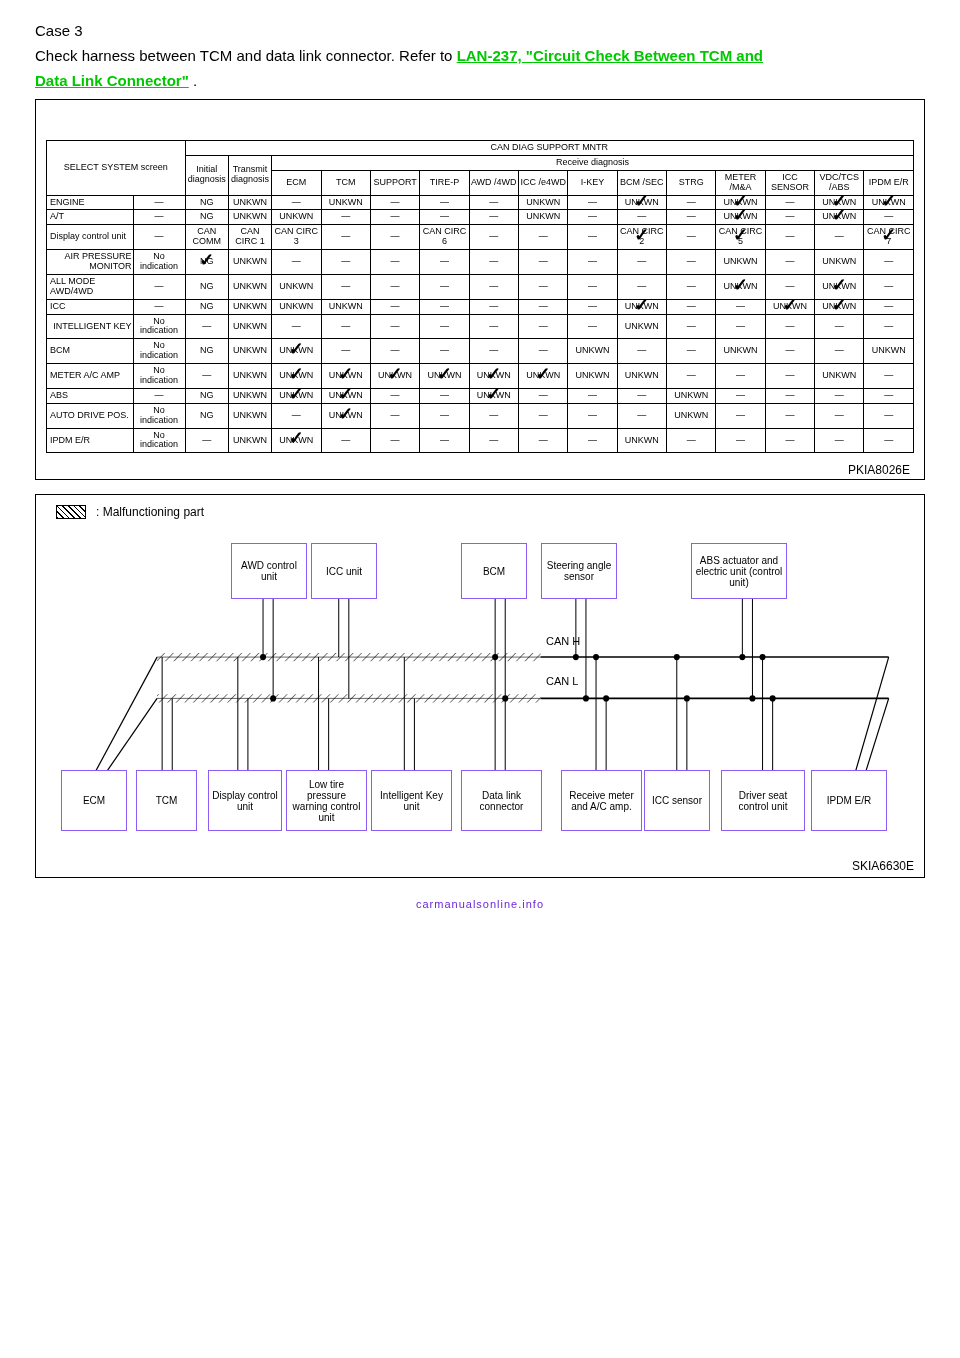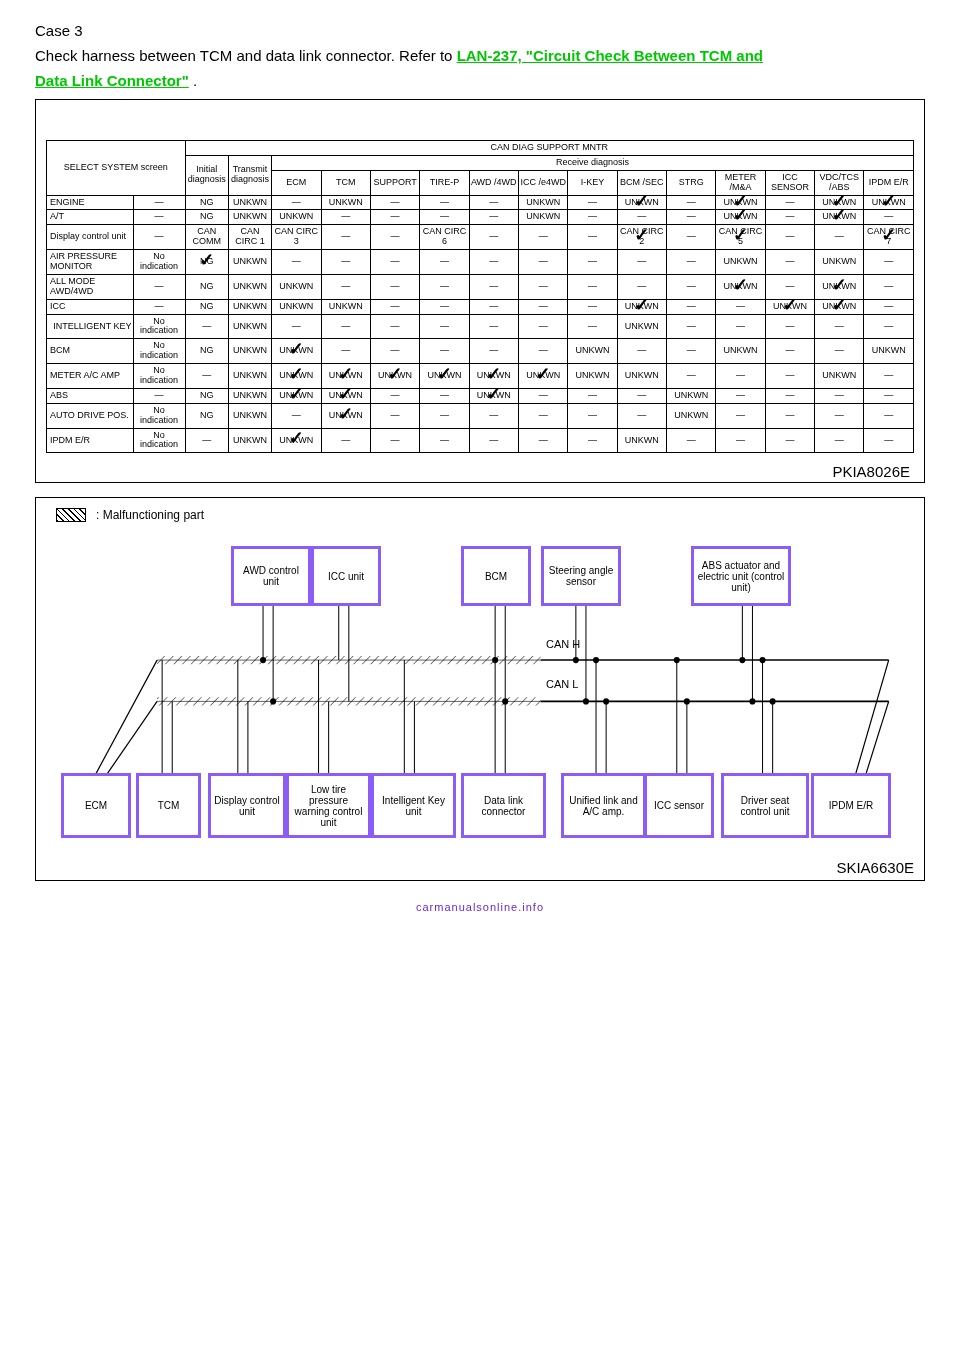--- a/index.html
+++ b/index.html
@@ -41,21 +41,21 @@
     text-align: center;
     padding: 2px 1px;
     line-height: 1.1;
     word-wrap: break-word;
   }
   table.diag th {
     font-weight: normal;
   }
   .partno {
     text-align: right;
-    font-size: 15px;
+    font-size: 12px;
     padding: 10px 4px 2px 0;
   }
   .checkmark {
     position: relative;
   }
   .checkmark::after {
     content: "✓";
     position: absolute;
     font-size: 18px;
     font-weight: bold;
@@ -79,21 +79,21 @@
     gap: 10px;
   }
   .hatch-swatch {
     width: 28px;
     height: 12px;
     background: repeating-linear-gradient(45deg, #000 0, #000 1px, #fff 1px, #fff 4px);
     border: 1px solid #000;
   }
   .block {
     position: absolute;
-    border: 3px solid #8b5cf6;
+    border: 1px solid #8b5cf6;
     background: #fff;
     font-size: 10px;
     text-align: center;
     display: flex;
     align-items: center;
     justify-content: center;
     padding: 2px;
     line-height: 1.1;
   }
   .bus-label {
@@ -230,21 +230,21 @@
             <td>—</td>
             <td>—</td>
             <td class="checkmark">CAN CIRC 2</td>
             <td>—</td>
             <td class="checkmark">CAN CIRC 5</td>
             <td>—</td>
             <td>—</td>
             <td class="checkmark">CAN CIRC 7</td>
           </tr>
           <tr>
-            <td style="text-align: left; padding-left: 3px;">AIR PRESSURE MONITOR</td>
+            <td style="text-align: right; padding-left: 3px;">AIR PRESSURE MONITOR</td>
             <td>No indication</td>
             <td class="checkmark">NG</td>
             <td>UNKWN</td>
             <td>—</td>
             <td>—</td>
             <td>—</td>
             <td>—</td>
             <td>—</td>
             <td>—</td>
             <td>—</td>
@@ -510,21 +510,21 @@
         <div class="block" style="left: 655px; top: 48px; width: 90px; height: 50px;">ABS actuator and electric unit (control unit)</div>
       </div>
 
     <div id="bottom-blocks">
         <div class="block" style="left: 25px; top: 275px; width: 60px; height: 55px;">ECM</div>
         <div class="block" style="left: 100px; top: 275px; width: 55px; height: 55px;">TCM</div>
         <div class="block" style="left: 172px; top: 275px; width: 68px; height: 55px;">Display control unit</div>
         <div class="block" style="left: 250px; top: 275px; width: 75px; height: 55px;">Low tire pressure warning control unit</div>
         <div class="block" style="left: 335px; top: 275px; width: 75px; height: 55px;">Intelligent Key unit</div>
         <div class="block" style="left: 425px; top: 275px; width: 75px; height: 55px;">Data link connector</div>
-        <div class="block" style="left: 525px; top: 275px; width: 75px; height: 55px;">Unified link and A/C amp.</div>
+        <div class="block" style="left: 525px; top: 275px; width: 75px; height: 55px;">Receive meter and A/C amp.</div>
         <div class="block" style="left: 608px; top: 275px; width: 60px; height: 55px;">ICC sensor</div>
         <div class="block" style="left: 685px; top: 275px; width: 78px; height: 55px;">Driver seat control unit</div>
         <div class="block" style="left: 775px; top: 275px; width: 70px; height: 55px;">IPDM E/R</div>
       </div>
 
     <div class="partno" style="position:absolute;bottom:2px;right:6px;">SKIA6630E</div>
   </div>
 
   <div class="watermark">carmanualsonline.info</div>
 

